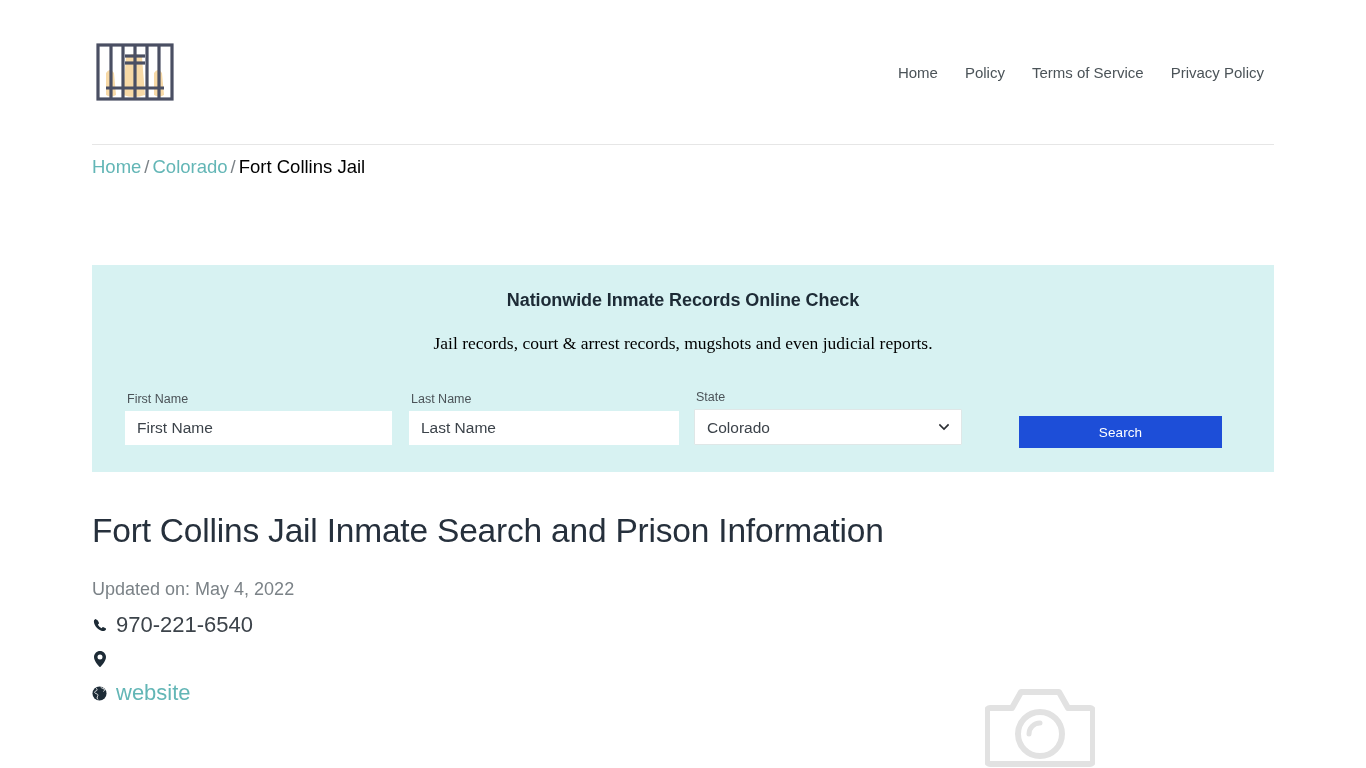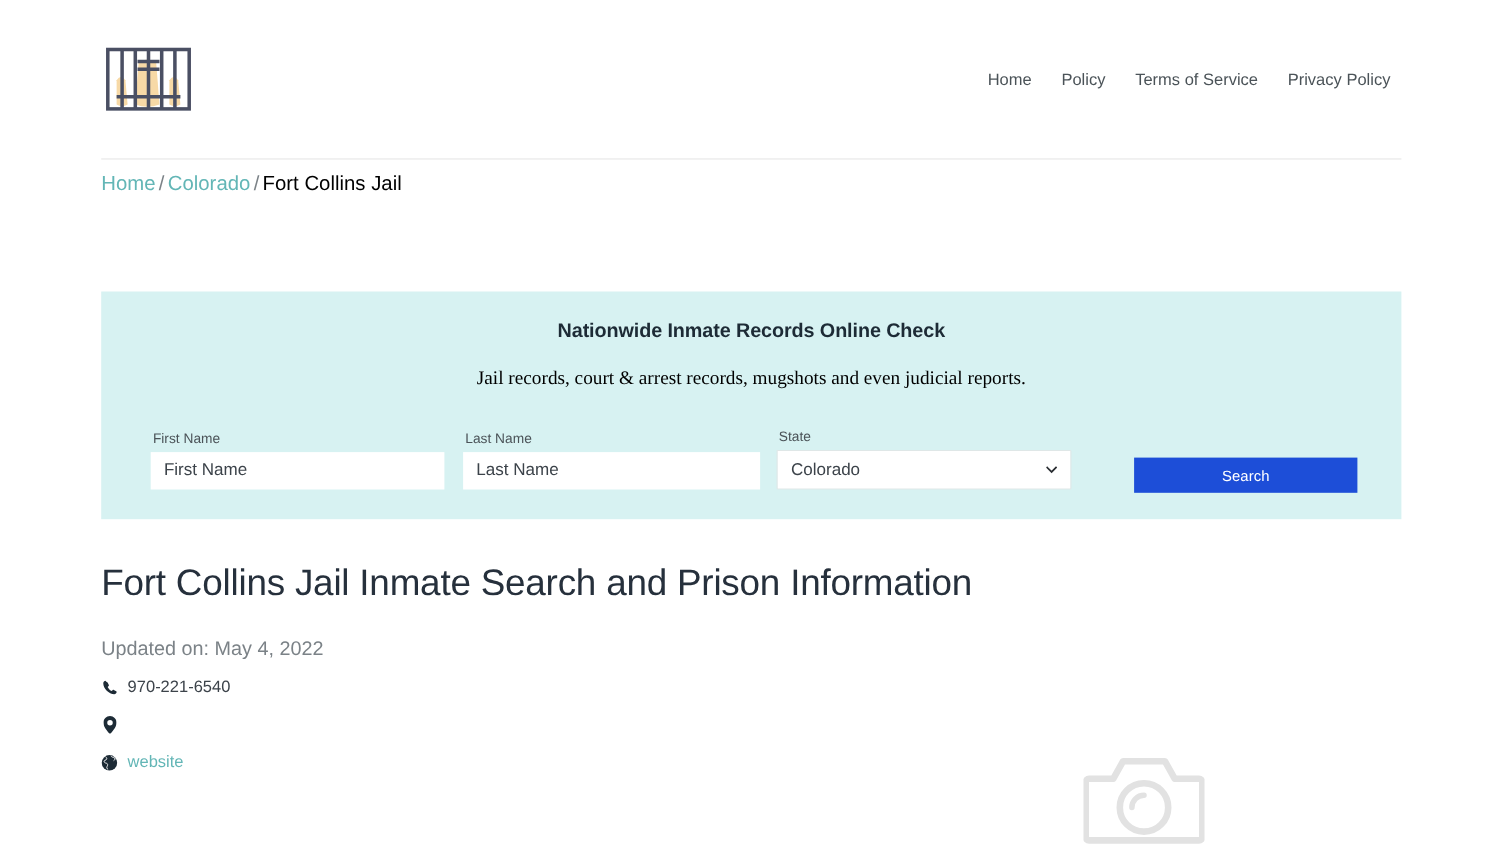--- a/index.html
+++ b/index.html
@@ -90,21 +90,21 @@
     margin: 0;
     padding-top: 22px;
     text-align: center;
     font-size: 17.5px;
     color: #000000;
     font-weight: 400;
     font-family: Liberation Serif, serif;
   }
   .form-row {
     position: absolute;
-    left: 16px;
+    left: 4px;
     top: 127px;
     width: 1078px;
     height: 75px;
   }
   .field {
     position: absolute;
   }
   .field-label {
     display: block;
     font-size: 12.5px;
@@ -198,21 +198,21 @@
     left: 92px;
     top: 608px;
     list-style: none;
     margin: 0;
     padding: 0;
   }
   .contact-item {
     display: flex;
     align-items: center;
     height: 34px;
-    font-size: 15px;
+    font-size: 22px;
     color: #3c434a;
     line-height: 24px;
   }
   .contact-icon {
     width: 15px;
     height: 18px;
     margin-right: 9px;
     flex: 0 0 auto;
     display: flex;
     align-items: center;

